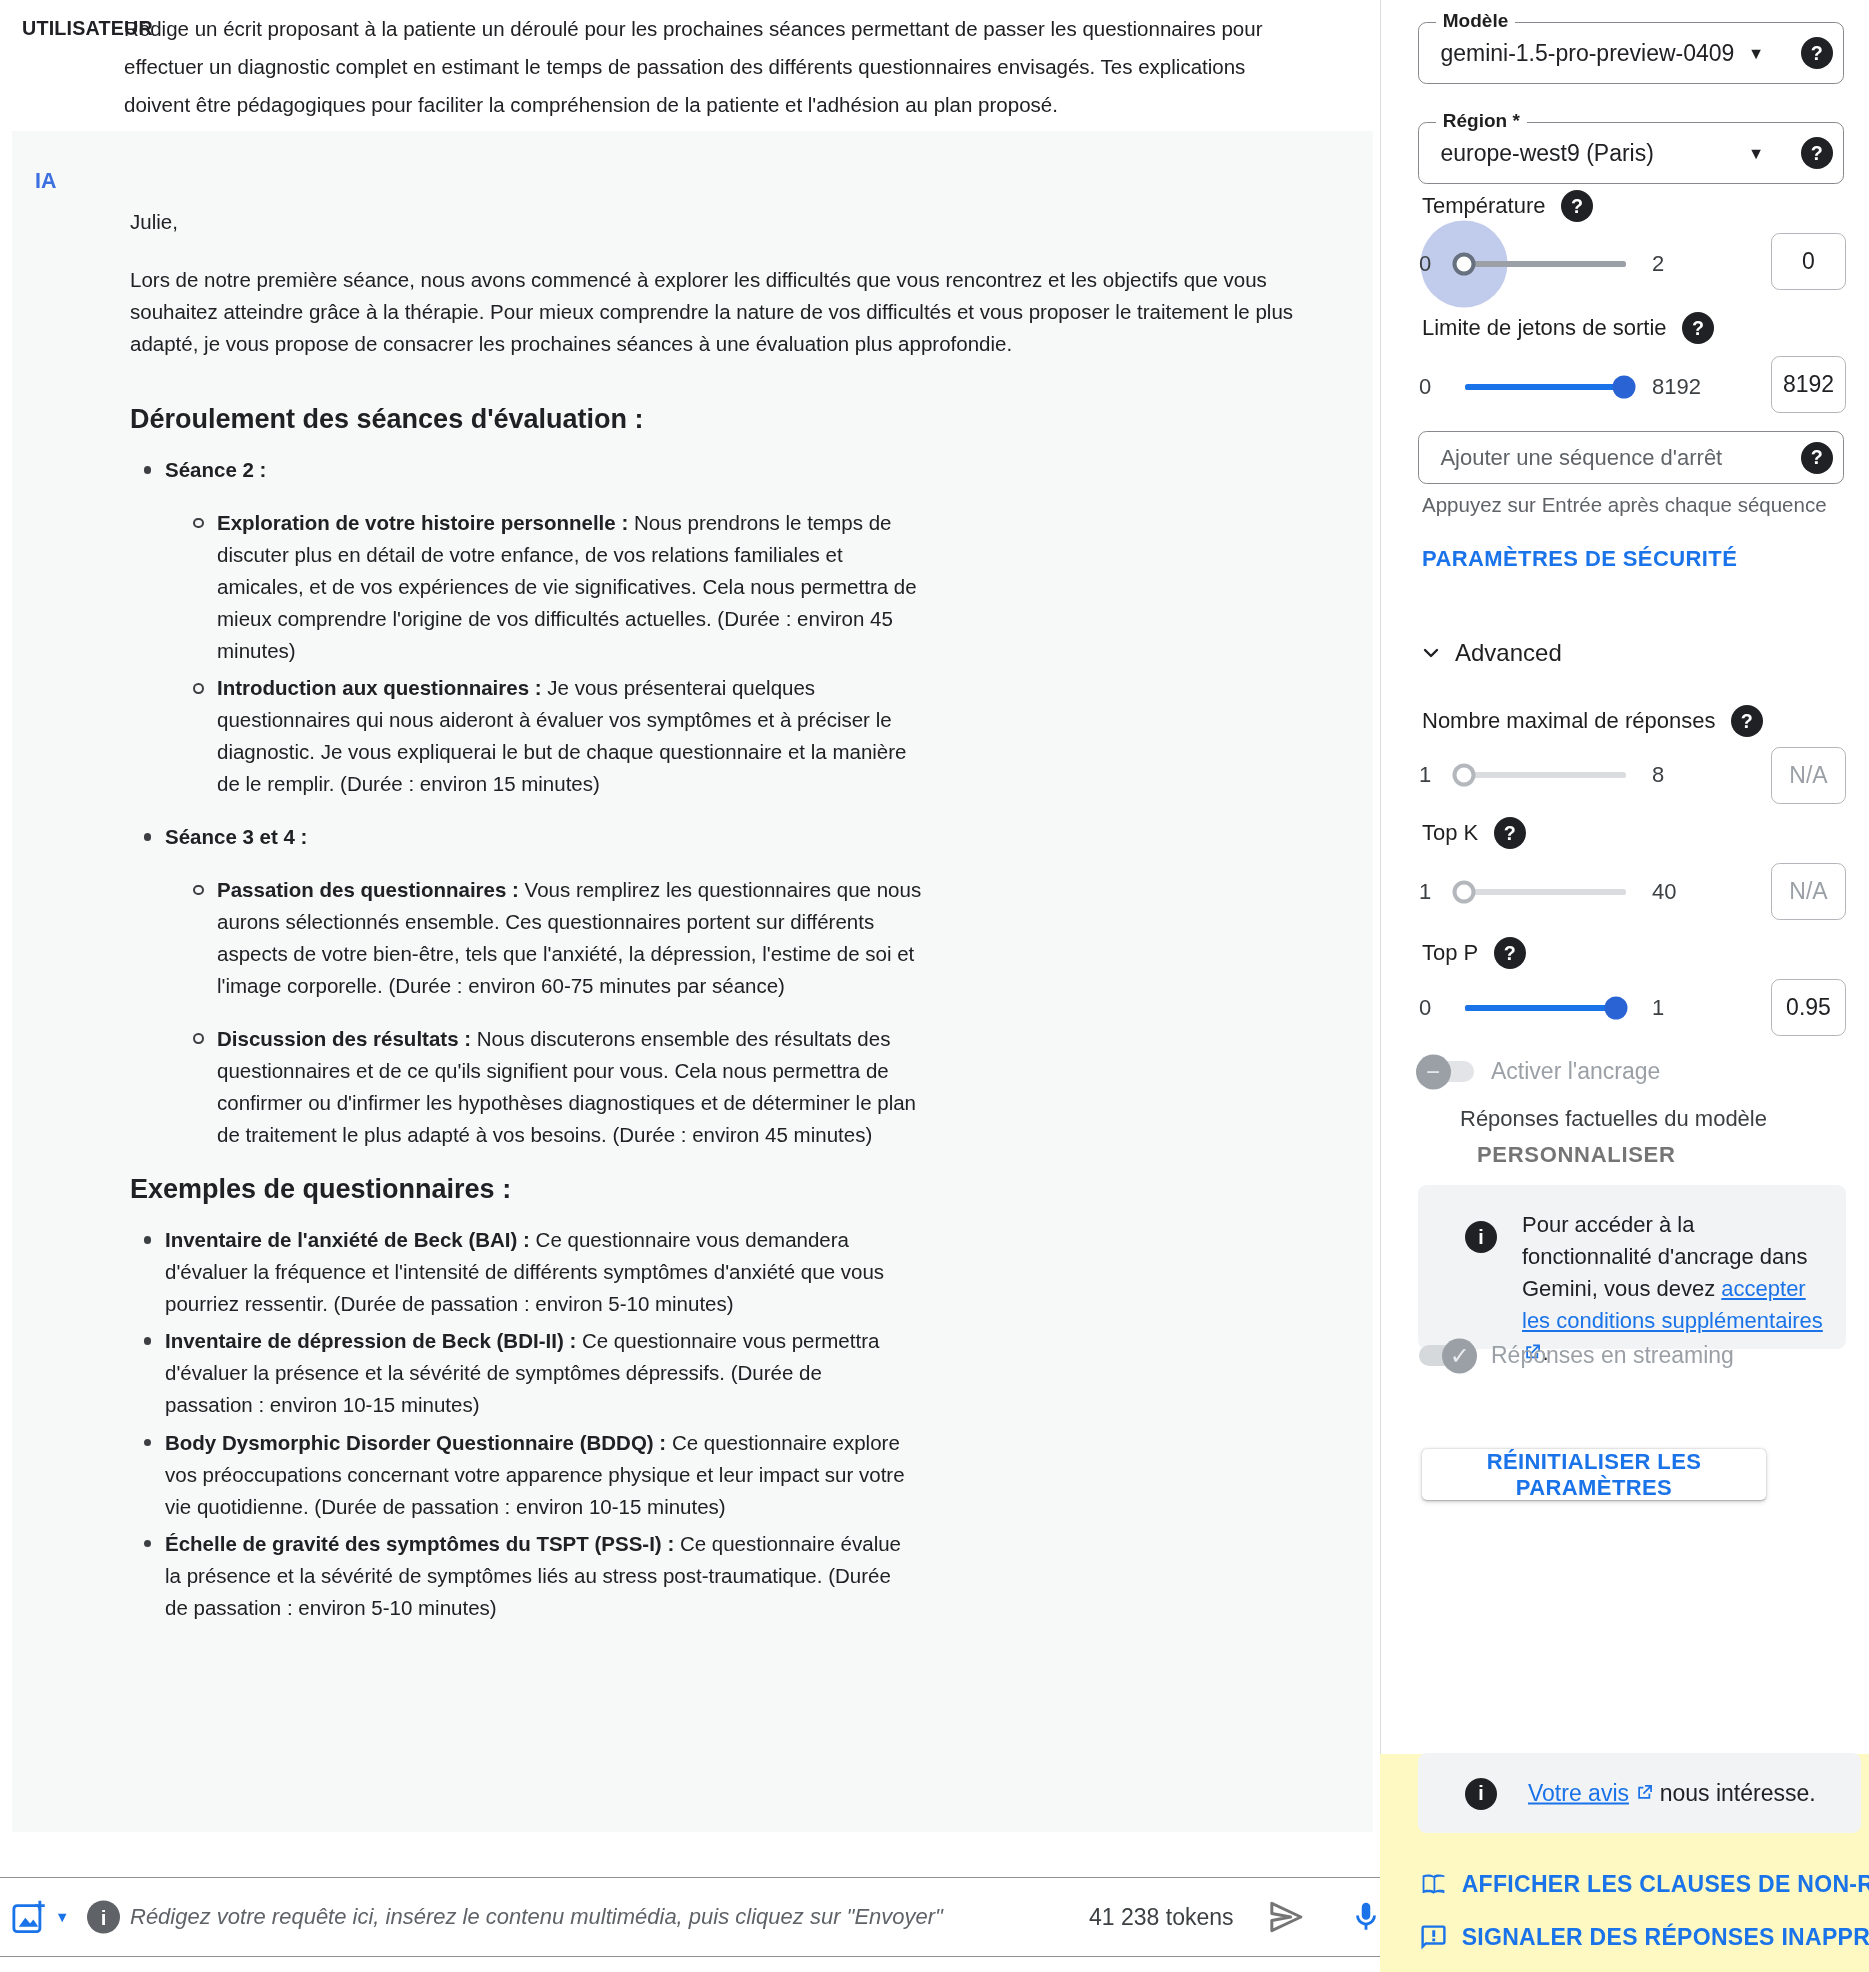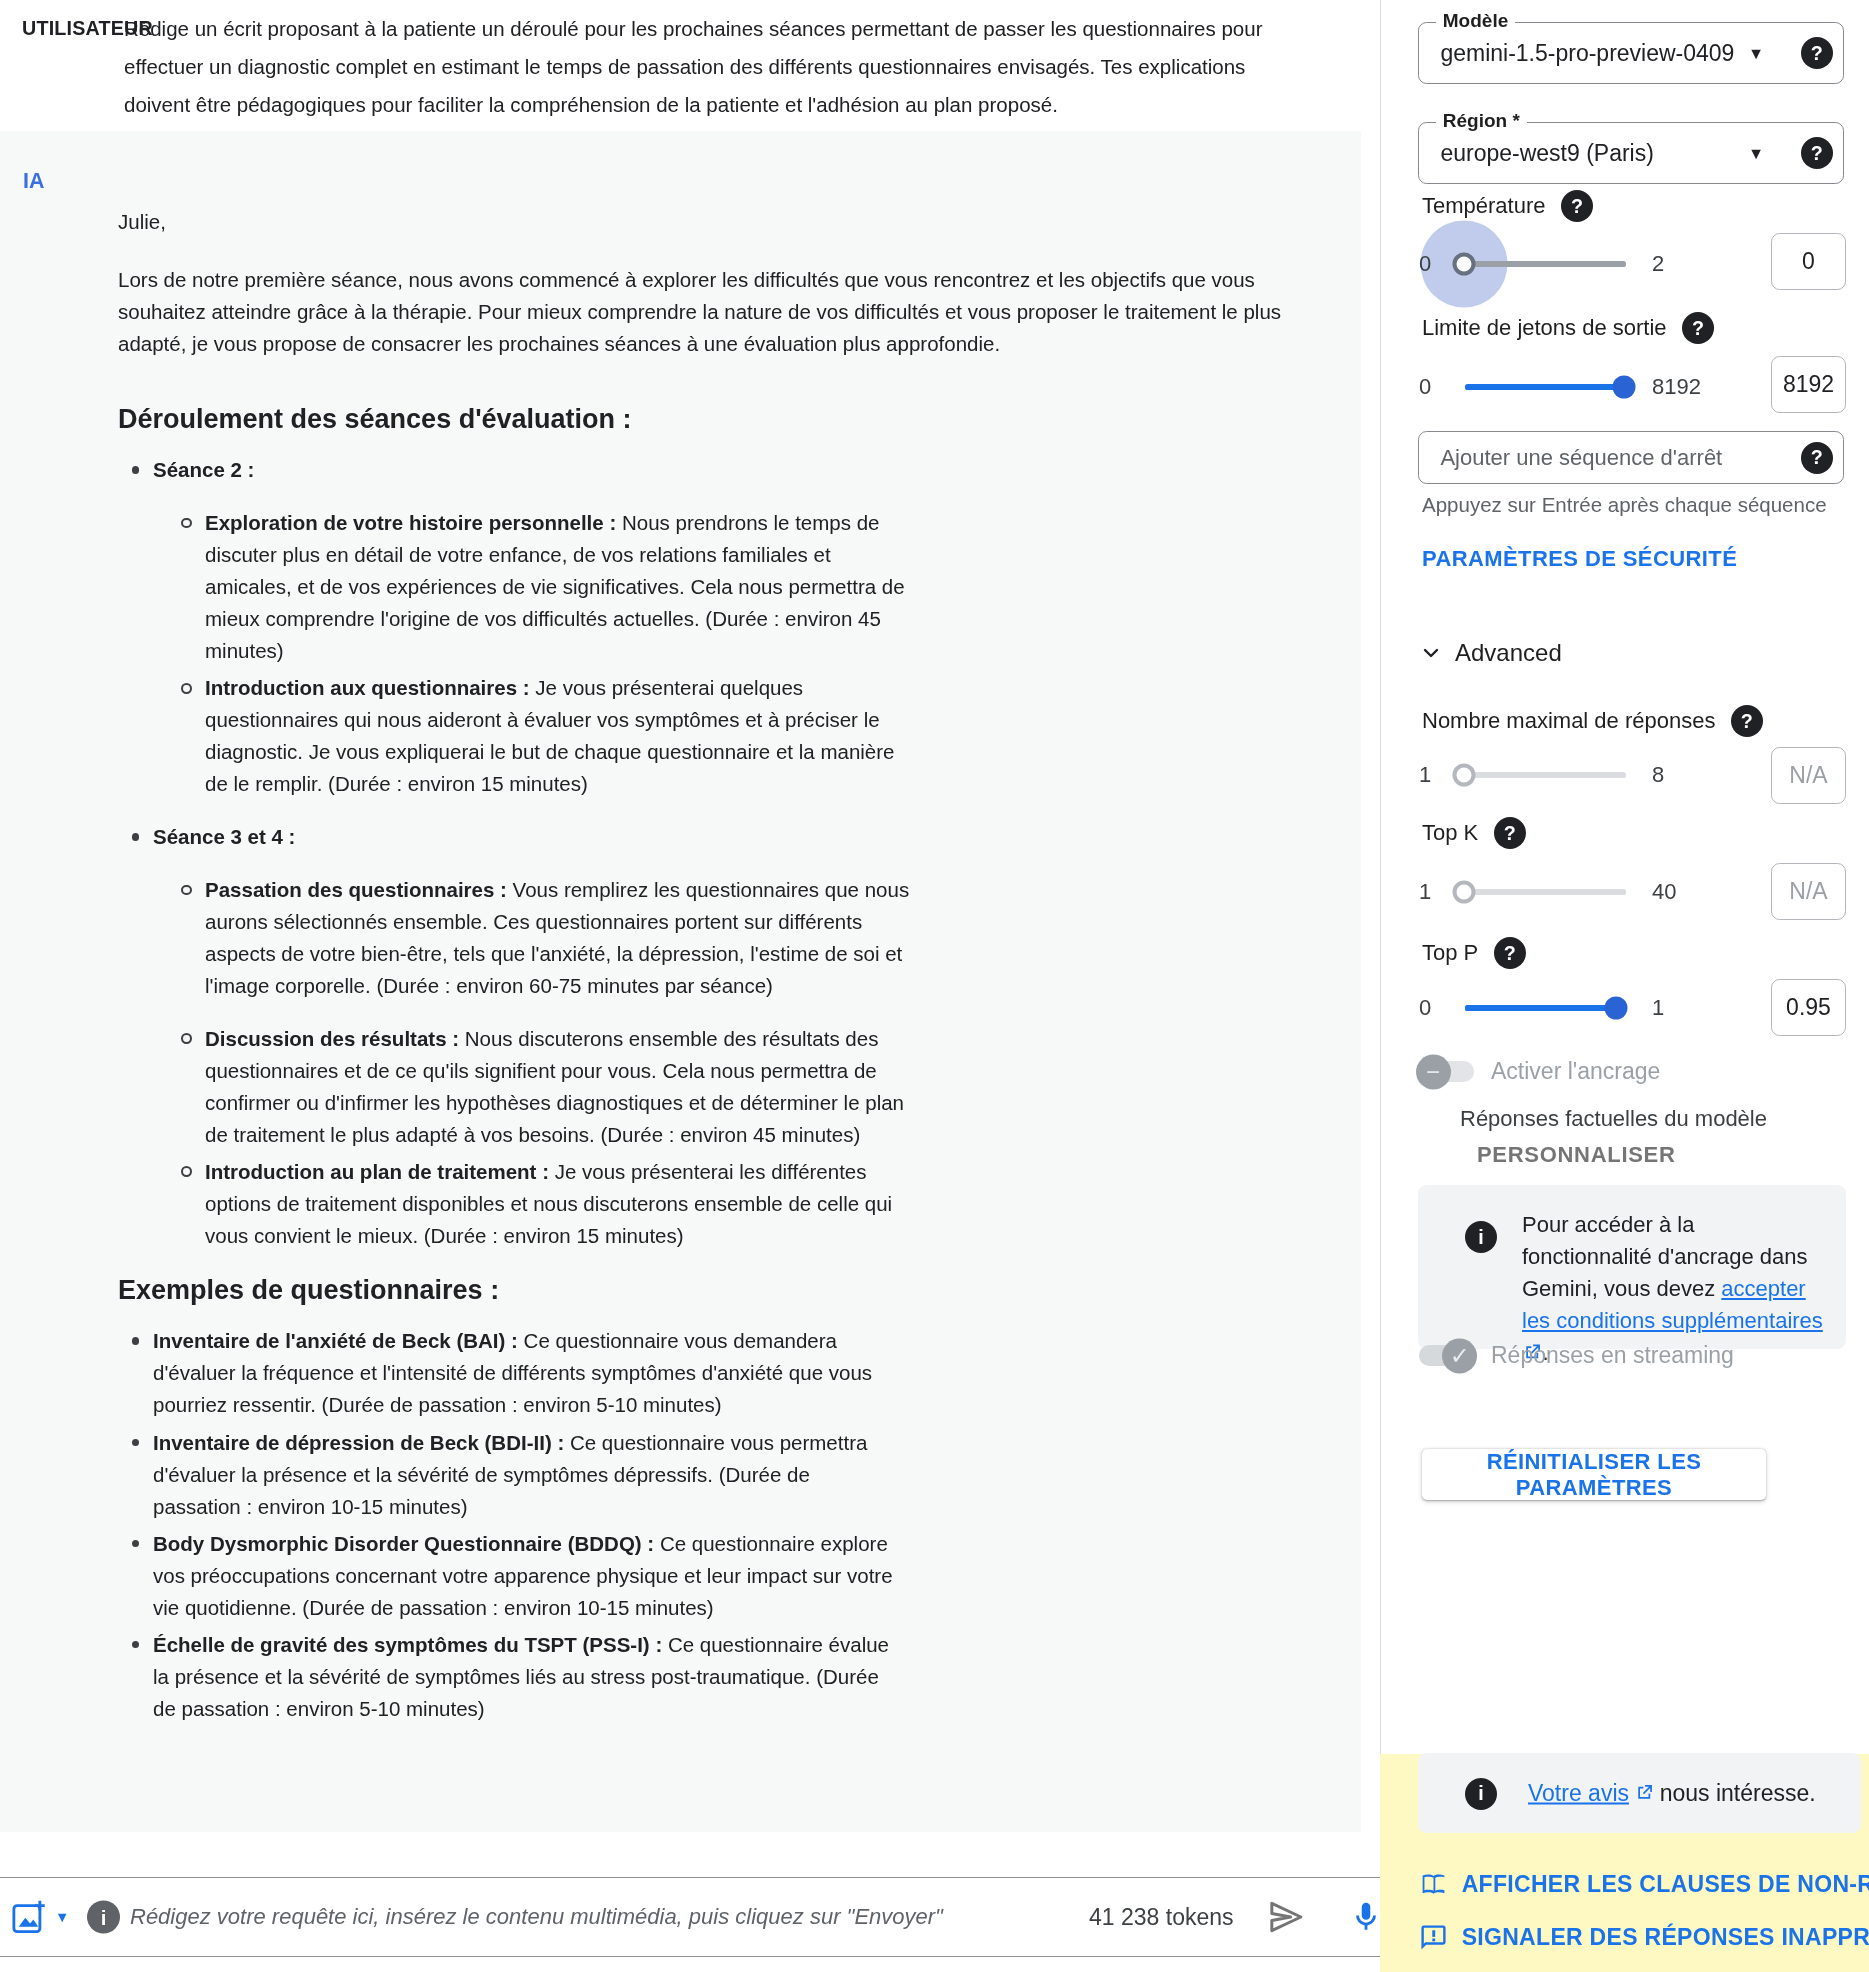--- a/index.html
+++ b/index.html
@@ -5,21 +5,21 @@
   * { margin:0; padding:0; box-sizing:border-box; }
   html,body { background:#fff; }
   body { font-family:"Liberation Sans", sans-serif; color:#202124; }
   .stage { position:relative; width:1870px; height:1972px; overflow:hidden; background:#fef9c3; }
 
   
   .conversation { position:absolute; left:0; top:0; width:1380px; height:1972px; background:#fff; }
   .user-label { position:absolute; left:22px; top:17px; font-size:19.7px; font-weight:700; letter-spacing:0.2px; }
   .user-text { position:absolute; left:124px; top:10.3px; width:1190px; font-size:20.5px; line-height:38px; }
 
-  .ai-card { position:absolute; left:0; top:131px; width:1361px; height:1701px; background:#f7f8f8; overflow:hidden; }
+  .ai-card { position:absolute; left:12px; top:131px; width:1361px; height:1701px; background:#f7f8f8; overflow:hidden; }
   .ai-label { position:absolute; left:23px; top:38px; font-size:21.4px; font-weight:700; color:#3c6fdf; }
   .ai-content { position:absolute; left:118px; top:75px; width:1190px; font-size:20.5px; line-height:32px; }
   .resp-title { font-size:33px; line-height:48px; font-weight:700; max-width:907px; margin-bottom:20.5px; }
   .greet { margin-bottom:26px; }
   .intro { max-width:1199px; margin-bottom:41px; }
   .sec-title { font-size:27px; line-height:36px; font-weight:700; margin-bottom:17px; }
   ul { list-style:none; }
   .sessions { margin-bottom:13.7px; }
   .sessions > li { margin-bottom:20.5px; }
   .session-title { position:relative; padding-left:35px; margin-bottom:21.4px; font-weight:700; }
@@ -156,23 +156,20 @@
               <li>
                   <p><strong>Passation des questionnaires :</strong><span> Vous remplirez les questionnaires que nous aurons sélectionnés ensemble. Ces questionnaires portent sur différents aspects de votre bien-être, tels que l'anxiété, la dépression, l'estime de soi et l'image corporelle. (Durée : environ 60-75 minutes par séance)</span></p>
                 </li>
             </ul>
           </li>
           <li>
             <ul class="subs">
               <li>
                   <p><strong>Discussion des résultats :</strong><span> Nous discuterons ensemble des résultats des questionnaires et de ce qu'ils signifient pour vous. Cela nous permettra de confirmer ou d'infirmer les hypothèses diagnostiques et de déterminer le plan de traitement le plus adapté à vos besoins. (Durée : environ 45 minutes)</span></p>
                 </li>
-              <li>
-                  <p><strong>Introduction au plan de traitement :</strong><span> Je vous présenterai les différentes options de traitement disponibles et nous discuterons ensemble de celle qui vous convient le mieux. (Durée : environ 15 minutes)</span></p>
-                </li>
             </ul>
           </li>
         </ul>
 
         <h2 class="sec-title">Exemples de questionnaires :</h2>
         <ul class="quests">
           <li>
               <p><strong>Inventaire de l'anxiété de Beck (BAI) :</strong><span> Ce questionnaire vous demandera d'évaluer la fréquence et l'intensité de différents symptômes d'anxiété que vous pourriez ressentir. (Durée de passation : environ 5-10 minutes)</span></p>
             </li>
           <li>

